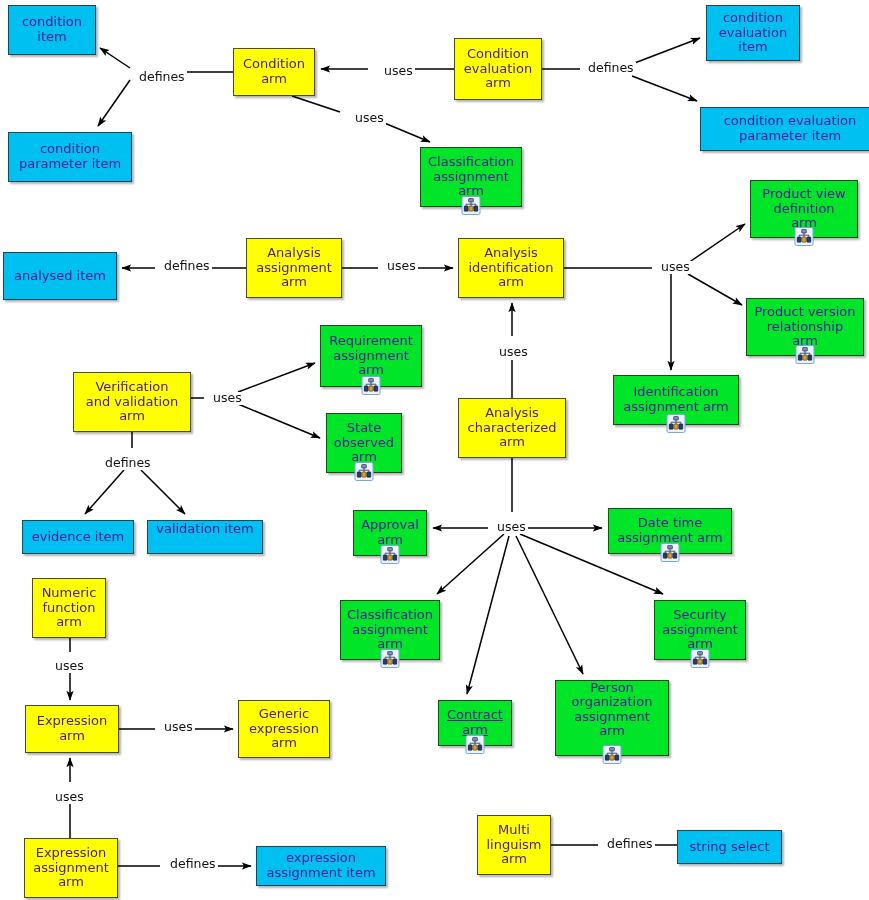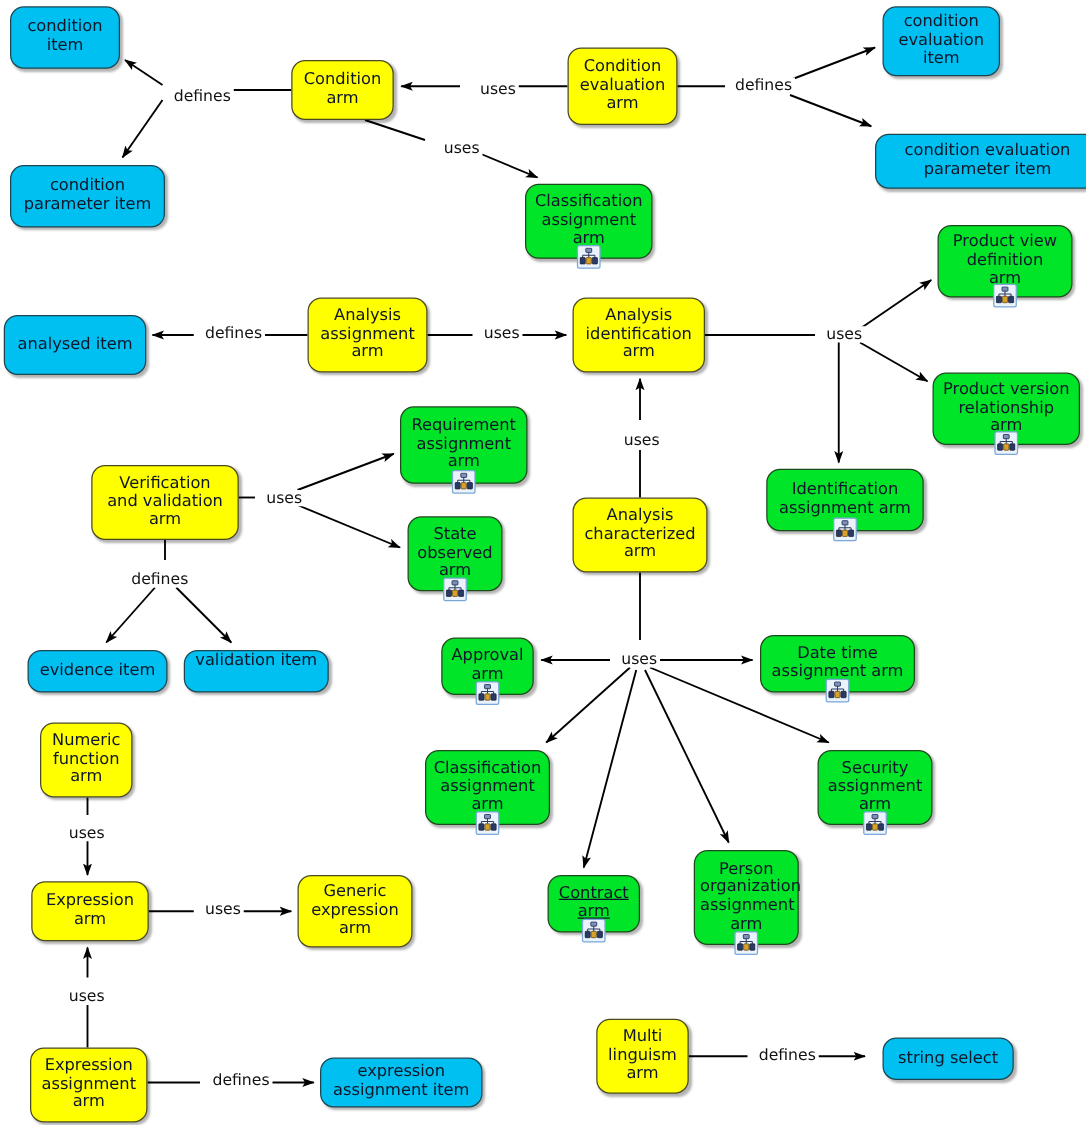--- a/index.html
+++ b/index.html
@@ -20,27 +20,27 @@
     position:absolute;
     left:0; top:0;
     width:869px; height:900px;
     pointer-events:none;
   }
   
   .node{
     position:absolute;
     box-sizing:border-box;
     border:1.6px solid #3b3b28;
-    border-radius:11px;
+    border-radius:0;
     display:flex;
     align-items:center;
     justify-content:center;
     text-align:center;
     line-height:1.12;
-    color:#0f172a;
+    color:#4c1d95;
     font-size:13px;
     padding:16px 4px;
     box-shadow:2px 2px 2px rgba(0,0,0,0.30);
     white-space:pre-line;
   }
   .node.yellow{ background:#ffff00; border-color:#4a4a20; }
   .node.green { background:#00e527; border-color:#1d4a1d; }
   .node.blue  { background:#00c0f2; border-color:#1b4652; }
 
   .node .label{ display:block; width:100%; }
@@ -266,21 +266,21 @@
             <rect x="11.0" y="8.6" width="4.4" height="5.4" rx="0.6" fill="#2b3a63" stroke="#1b2440" stroke-width="0.7"></rect>
           </svg></span></div>
       <div class="node green" style="left: 438px; top: 700px; width: 74px; height: 46px; text-decoration: underline;"><span class="label">Contract
 arm</span><span class="tree-icon"><svg viewBox="0 0 16 16" xmlns="http://www.w3.org/2000/svg">
             <rect x="5.5" y="0.6" width="5" height="3.6" rx="0.6" fill="#7e92b8" stroke="#2b3a63" stroke-width="0.8"></rect>
             <path d="M8 4.2 V6.6 M2.8 6.6 H13.2 M2.8 6.6 V8.6 M8 6.6 V8.6 M13.2 6.6 V8.6" stroke="#2b3a63" stroke-width="0.9" fill="none"></path>
             <rect x="0.6" y="8.6" width="4.4" height="5.4" rx="0.6" fill="#2b3a63" stroke="#1b2440" stroke-width="0.7"></rect>
             <rect x="5.8" y="8.6" width="4.4" height="5.4" rx="0.6" fill="#d8a12a" stroke="#6b4e10" stroke-width="0.7"></rect>
             <rect x="11.0" y="8.6" width="4.4" height="5.4" rx="0.6" fill="#2b3a63" stroke="#1b2440" stroke-width="0.7"></rect>
           </svg></span></div>
-      <div class="node green" style="left: 555px; top: 680px; width: 84px; height: 76px;"><span class="label">Person
+      <div class="node green" style="left: 555px; top: 680px; width: 114px; height: 76px; align-items: flex-end;"><span class="label">Person
 organization
 assignment
 arm</span><span class="tree-icon"><svg viewBox="0 0 16 16" xmlns="http://www.w3.org/2000/svg">
             <rect x="5.5" y="0.6" width="5" height="3.6" rx="0.6" fill="#7e92b8" stroke="#2b3a63" stroke-width="0.8"></rect>
             <path d="M8 4.2 V6.6 M2.8 6.6 H13.2 M2.8 6.6 V8.6 M8 6.6 V8.6 M13.2 6.6 V8.6" stroke="#2b3a63" stroke-width="0.9" fill="none"></path>
             <rect x="0.6" y="8.6" width="4.4" height="5.4" rx="0.6" fill="#2b3a63" stroke="#1b2440" stroke-width="0.7"></rect>
             <rect x="5.8" y="8.6" width="4.4" height="5.4" rx="0.6" fill="#d8a12a" stroke="#6b4e10" stroke-width="0.7"></rect>
             <rect x="11.0" y="8.6" width="4.4" height="5.4" rx="0.6" fill="#2b3a63" stroke="#1b2440" stroke-width="0.7"></rect>
           </svg></span></div>
       <div class="node yellow" style="left: 32px; top: 578px; width: 74px; height: 60px;"><span class="label">Numeric
@@ -292,21 +292,21 @@
 expression
 arm</span></div>
       <div class="node yellow" style="left: 24px; top: 838px; width: 94px; height: 60px;"><span class="label">Expression
 assignment
 arm</span></div>
       <div class="node blue" style="left: 256px; top: 846px; width: 130px; height: 40px;"><span class="label">expression
 assignment item</span></div>
       <div class="node yellow" style="left: 477px; top: 815px; width: 74px; height: 60px;"><span class="label">Multi
 linguism
 arm</span></div>
-      <div class="node blue" style="left: 706px; top: 830px; width: 105px; height: 30px;"><span class="label">string select</span></div>
+      <div class="node blue" style="left: 677px; top: 830px; width: 105px; height: 30px;"><span class="label">string select</span></div>
     </div>
 
   <div id="label-layer">
       <span class="edge-label" style="left: 137px; top: 71px;">defines</span>
       <span class="edge-label" style="left: 382px; top: 65px;">uses</span>
       <span class="edge-label" style="left: 586px; top: 62px;">defines</span>
       <span class="edge-label" style="left: 353px; top: 112px;">uses</span>
       <span class="edge-label" style="left: 162px; top: 260px;">defines</span>
       <span class="edge-label" style="left: 385px; top: 260px;">uses</span>
       <span class="edge-label" style="left: 659px; top: 261px;">uses</span>

